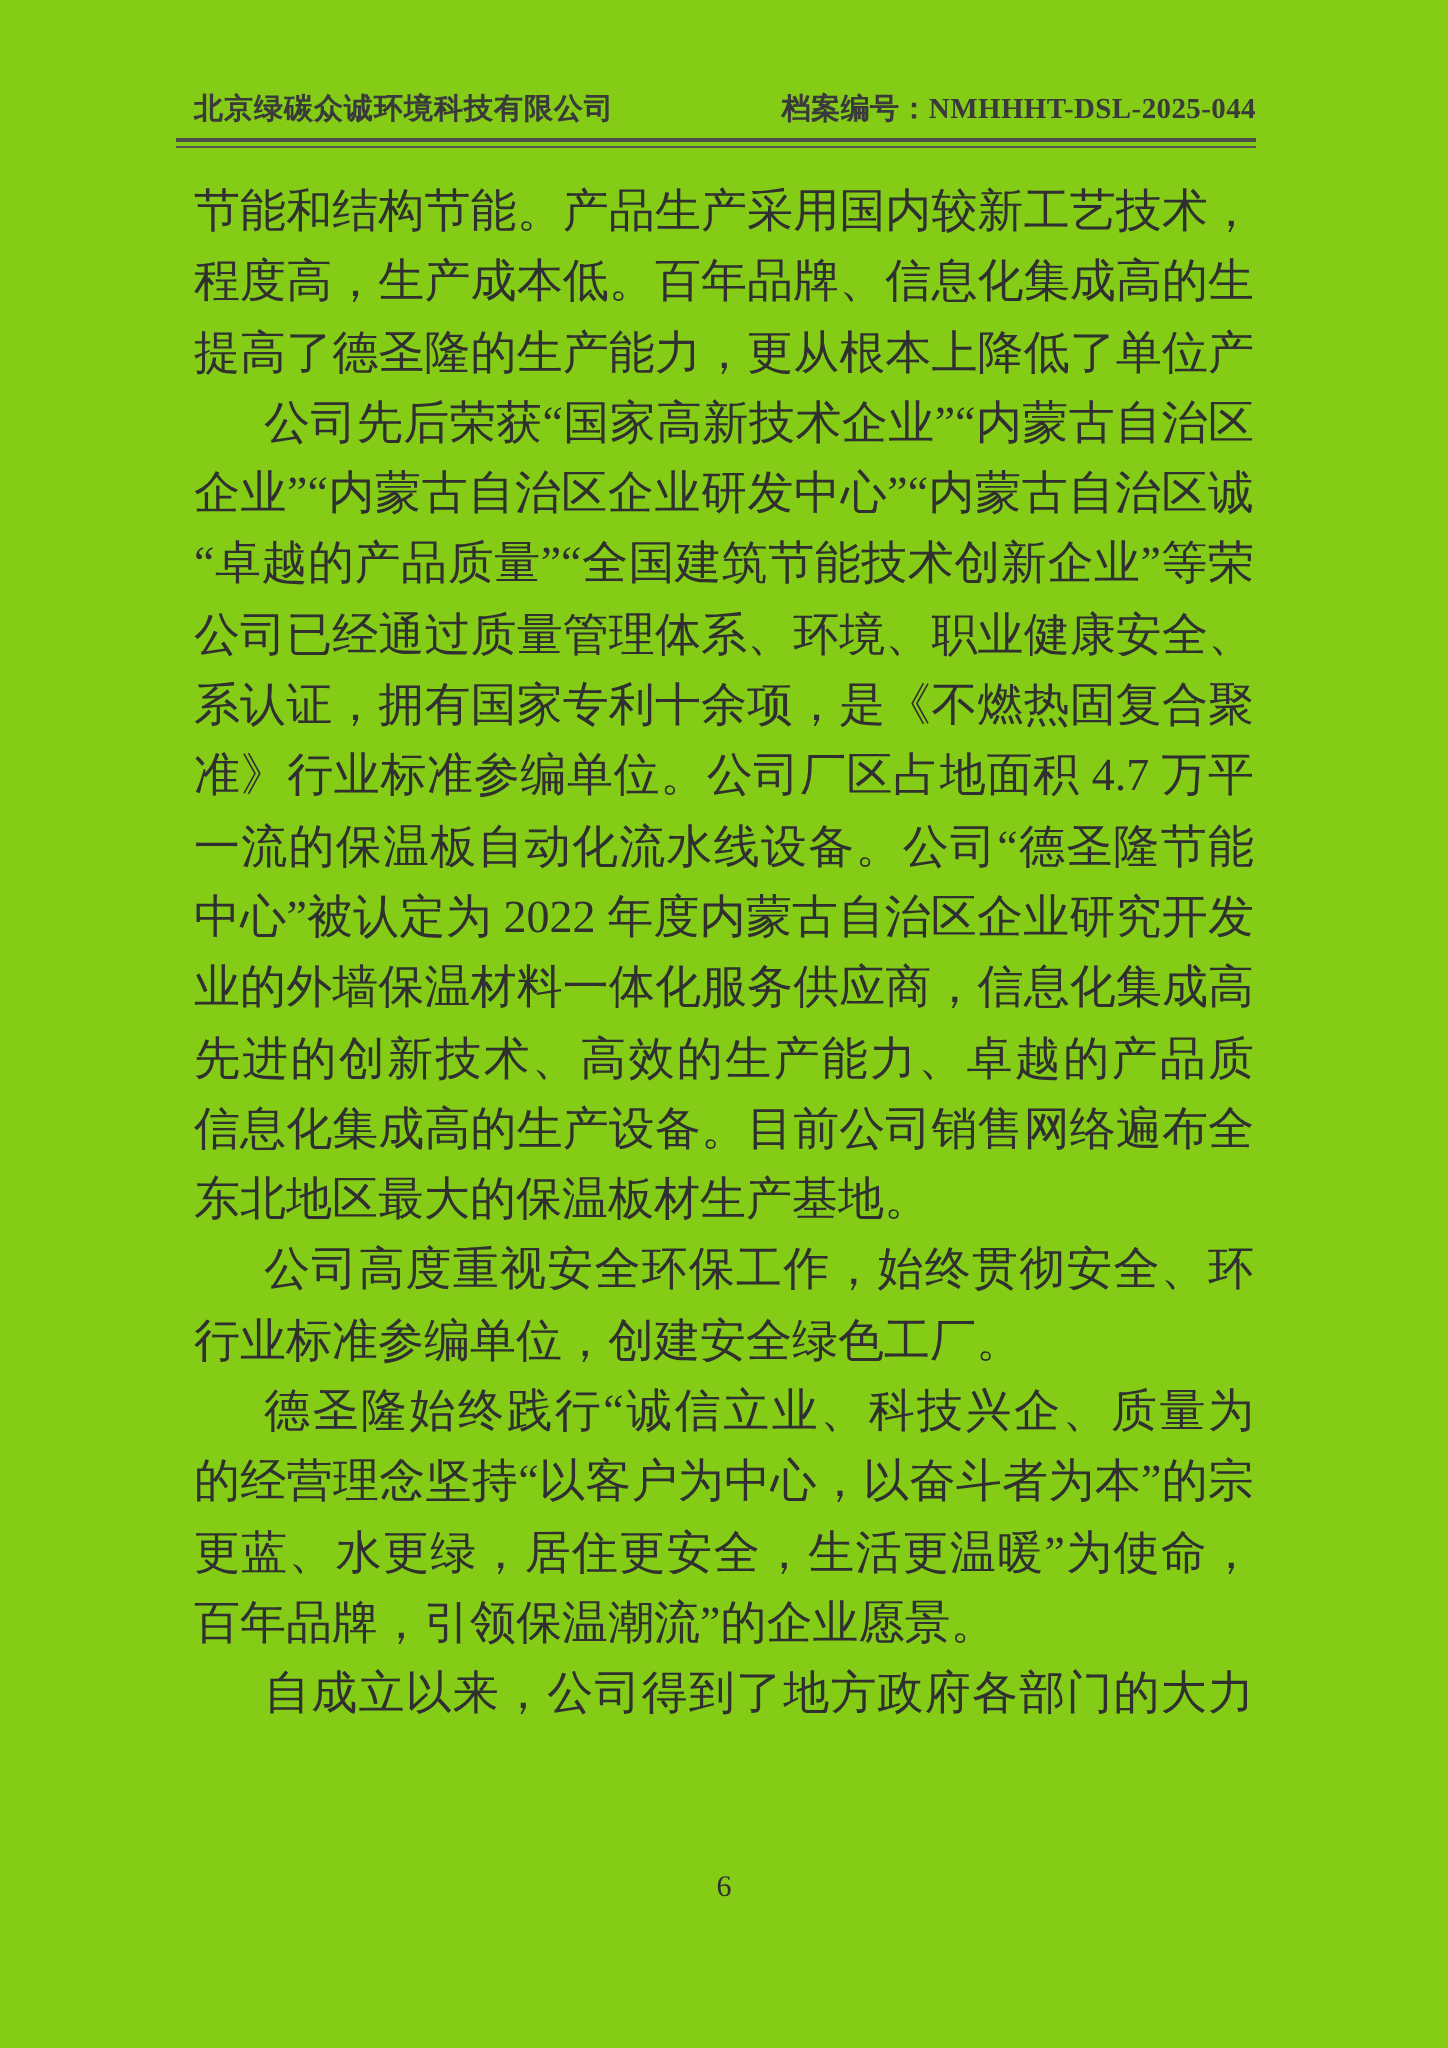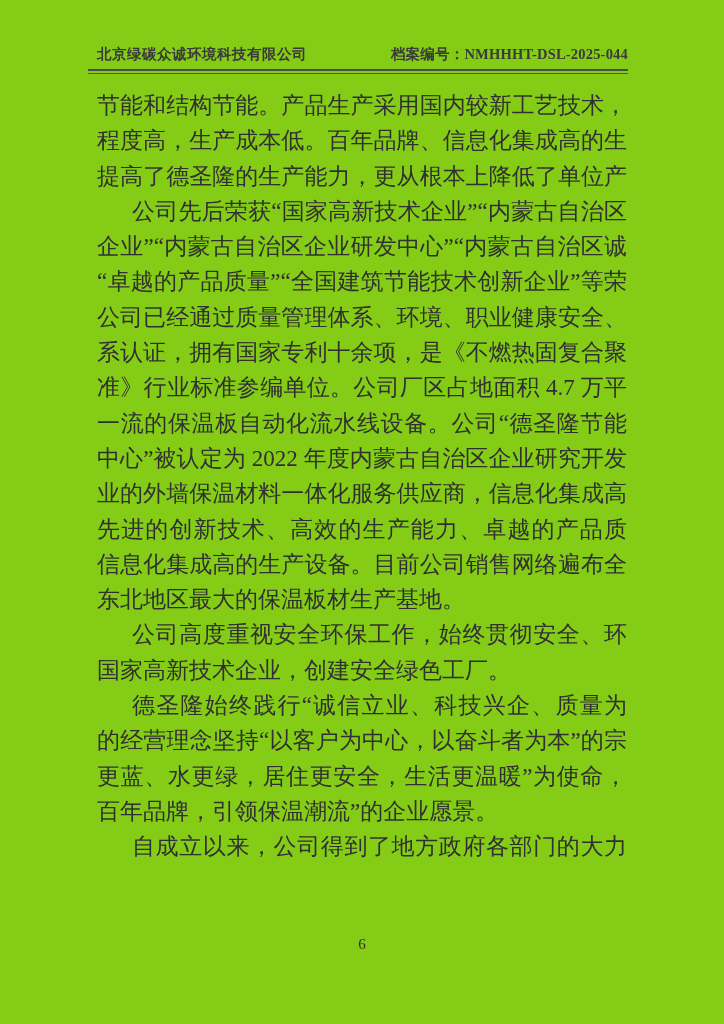--- a/index.html
+++ b/index.html
@@ -88,21 +88,21 @@
       <div class="line fill">公司已经通过质量管理体系、环境、职业健康安全、能源四个管理体</div>
       <div class="line fill">系认证，拥有国家专利十余项，是《不燃热固复合聚苯板应用技术标</div>
       <div class="line fill">准》行业标准参编单位。公司厂区占地面积 4.7 万平方米，拥有国内</div>
       <div class="line fill">一流的保温板自动化流水线设备。公司“德圣隆节能温材料研究开发</div>
       <div class="line fill">中心”被认定为 2022 年度内蒙古自治区企业研究开发中心，作为专</div>
       <div class="line fill">业的外墙保温材料一体化服务供应商，信息化集成高的生产设备、</div>
       <div class="line fill">先进的创新技术、高效的生产能力、卓越的产品质量，为客户提供高</div>
       <div class="line fill">信息化集成高的生产设备。目前公司销售网络遍布全国，已成为内蒙及</div>
       <div class="line">东北地区最大的保温板材生产基地。</div>
       <div class="line indent fill">公司高度重视安全环保工作，始终贯彻安全、环保投入是企业最</div>
-      <div class="line">国家高新技术企业，创建安全绿色工厂。</div>
+      <div class="line">行业标准参编单位，创建安全绿色工厂。</div>
       <div class="line indent fill">德圣隆始终践行“诚信立业、科技兴企、质量为本、安全为天”</div>
       <div class="line fill">的经营理念坚持“以客户为中心，以奋斗者为本”的宗旨，以“让天</div>
       <div class="line fill">更蓝、水更绿，居住更安全，生活更温暖”为使命，努力实现“打造</div>
       <div class="line">百年品牌，引领保温潮流”的企业愿景。</div>
       <div class="line indent fill">自成立以来，公司得到了地方政府各部门的大力支持，为企业的</div>
     </div>
 
   <div class="footer">
     <span>6</span>
   </div>

